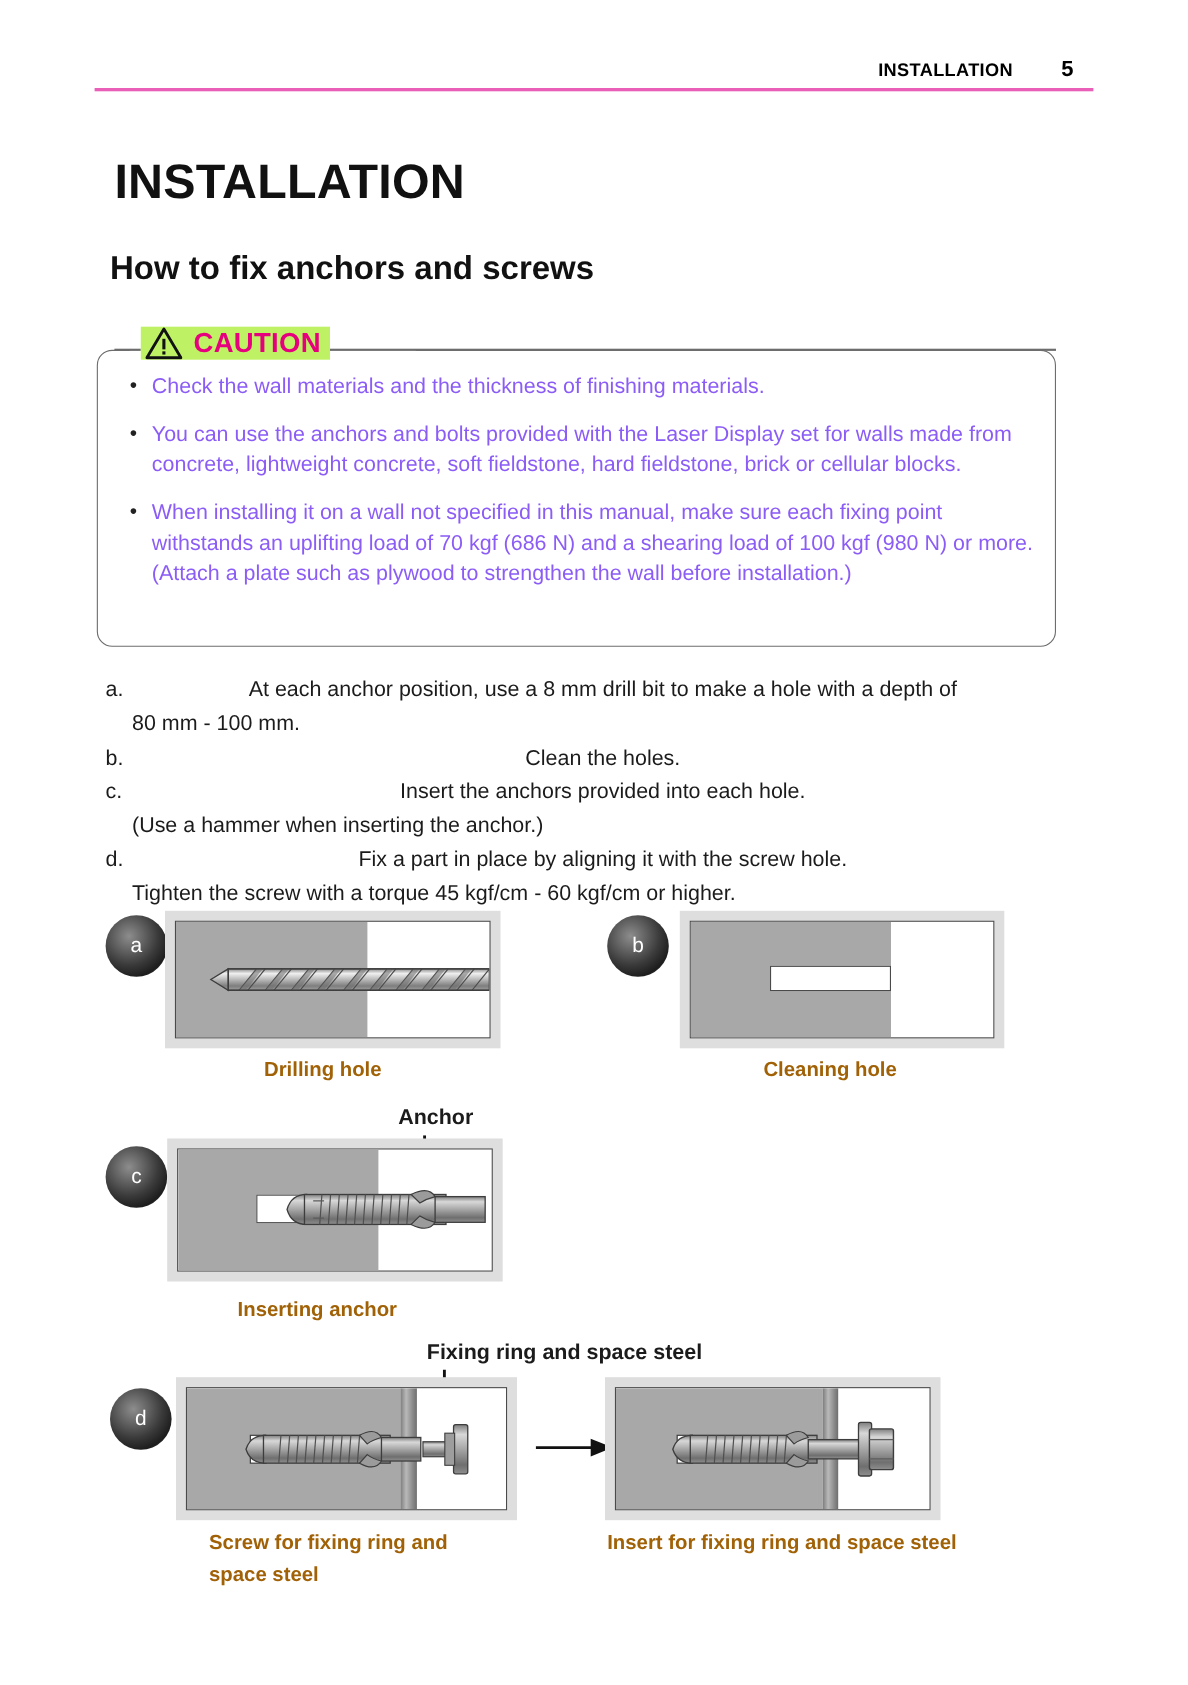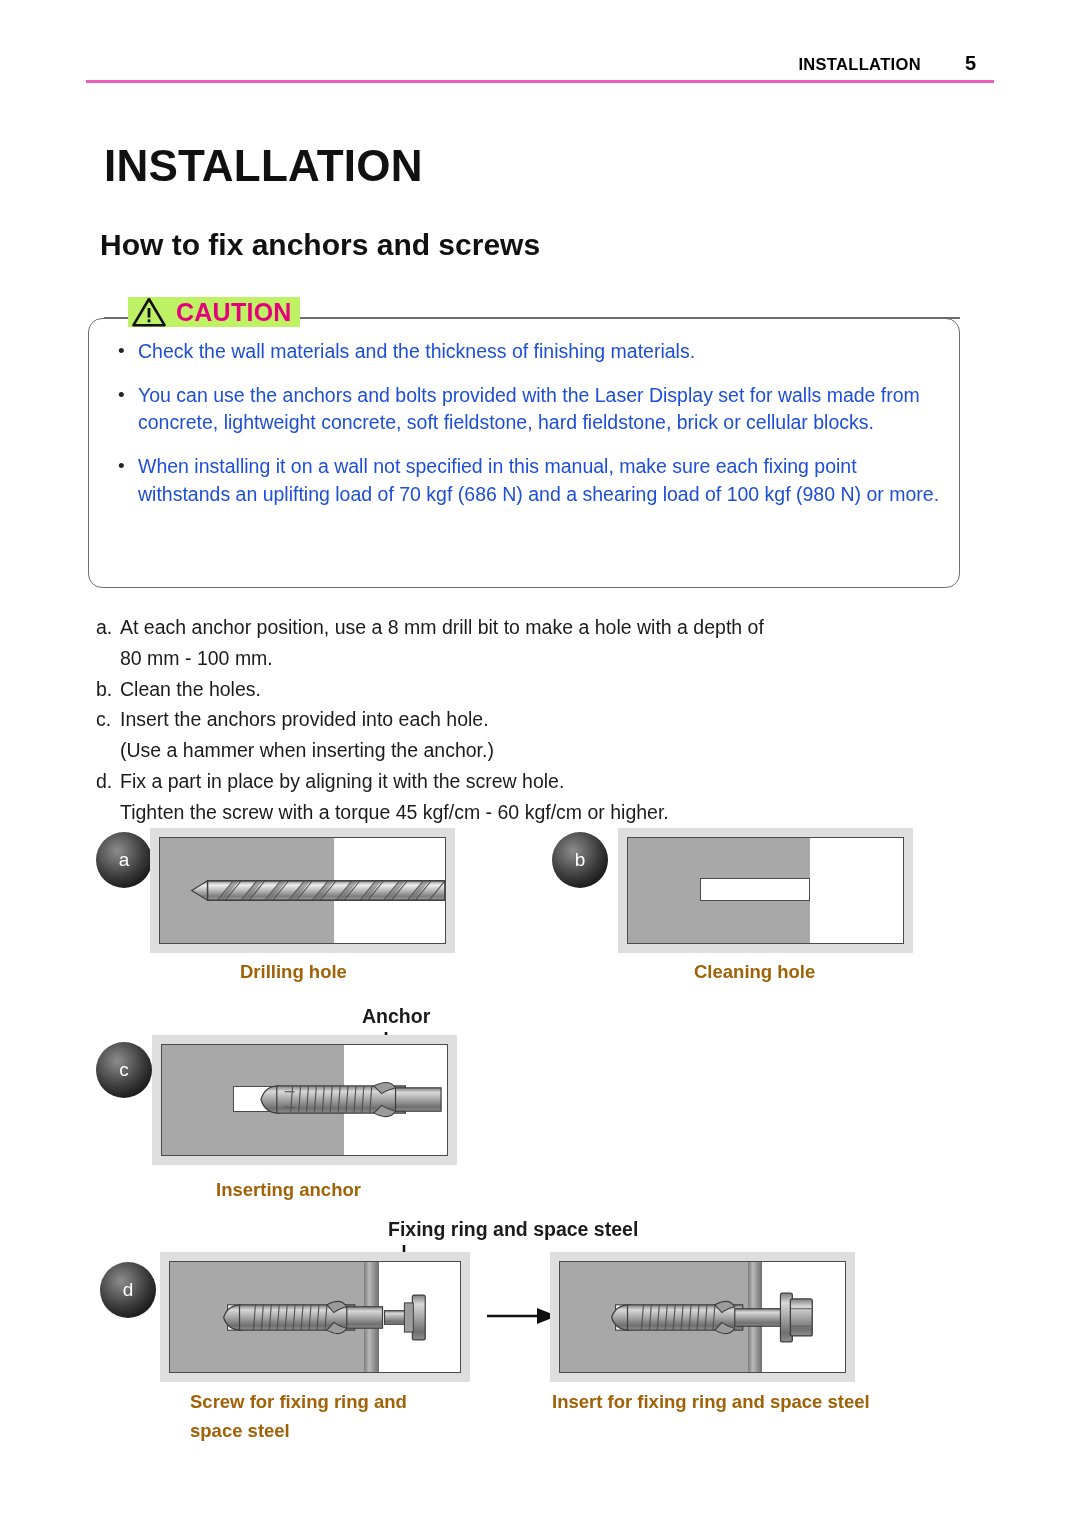--- a/index.html
+++ b/index.html
@@ -31,27 +31,27 @@
   .caution-mask { position:absolute; left:118px; top:310px; width:260px; height:18px; background:#fff; }
   .caution-stub { position:absolute; left:104px; top:317px; width:24px; height:1.6px; background:#6d6d6d; }
   .caution-rule { position:absolute; left:300px; top:317px; width:660px; height:1.6px; background:#6d6d6d; }
   .caution-head { position:absolute; left:128px; top:297px; display:flex; align-items:center; gap:10px; background:#bef264; padding:0 8px 0 4px; }
   .warn-tri { display:block; }
   .caution-word { font-size:25px; font-weight:bold; color:#e6007e; letter-spacing:.01em; }
 
   .caution-body { position:absolute; left:118px; top:338px; width:830px; }
   .bullet { display:flex; margin-bottom:16px; }
   .bullet .dot { width:20px; flex:0 0 20px; font-size:19px; line-height:1.42; color:#222; }
-  .bullet .txt { font-size:19.5px; line-height:1.42; color:#1d4ed8; }
+  .bullet .txt { font-size:19.5px; line-height:1.42; color:#8b5cf6; }
 
   
   .steps { position:absolute; left:96px; top:612px; width:880px; }
   .step { display:flex; font-size:19.5px; line-height:1.58; color:#1b1b1b; }
   .step .lbl { width:24px; flex:0 0 24px; }
-  .step .body { flex:1; }
+  .step .body { flex:1;text-align:center; }
   .cont { padding-left:24px; font-size:19.5px; line-height:1.58; color:#1b1b1b; }
   .badge { position:absolute; width:56px; height:56px; border-radius:50%;
            background:radial-gradient(circle at 38% 34%, #8d8d8d 0%, #6a6a6a 22%, #3a3a3a 52%, #1d1d1d 74%, #4a4a4a 92%, #7e7e7e 100%);
            display:flex; align-items:center; justify-content:center;
            color:#fff; font-size:19px; font-weight:normal; }
   .panel { position:absolute; background:#dedede; padding:9px; box-sizing:border-box; }
   .panel-inner { position:relative; width:100%; height:100%; background:#fff; border:1.4px solid #4a4a4a; box-sizing:border-box; overflow:hidden; }
   .wall { position:absolute; left:0; top:0; bottom:0; background:#a8a8a8; }
   .hole { position:absolute; background:#fff; border:1.4px solid #4a4a4a; box-sizing:border-box; }
   .cap { position:absolute; font-size:18.5px; font-weight:bold; color:#a16207; line-height:1.55; }
@@ -93,20 +93,21 @@
       <div class="txt">Check the wall materials and the thickness of finishing materials.</div>
     </div>
     <div class="bullet">
       <div class="dot">•</div>
       <div class="txt">You can use the anchors and bolts provided with the Laser Display set for walls made from concrete, lightweight concrete, soft fieldstone, hard fieldstone, brick or cellular blocks.</div>
     </div>
     <div class="bullet">
       <div class="dot">•</div>
       <div class="txt">
         <span>When installing it on a wall not specified in this manual, make sure each fixing point withstands an uplifting load of 70 kgf (686 N) and a shearing load of 100 kgf (980 N) or more.</span><br>
+        <span>(Attach a plate such as plywood to strengthen the wall before installation.)</span>
       </div>
     </div>
   </div>
 
   <div class="steps">
     <div class="step">
       <div class="lbl">a.</div>
       <div class="body">At each anchor position, use a 8 mm drill bit to make a hole with a depth of</div>
     </div>
     <div class="cont">80 mm - 100 mm.</div>

